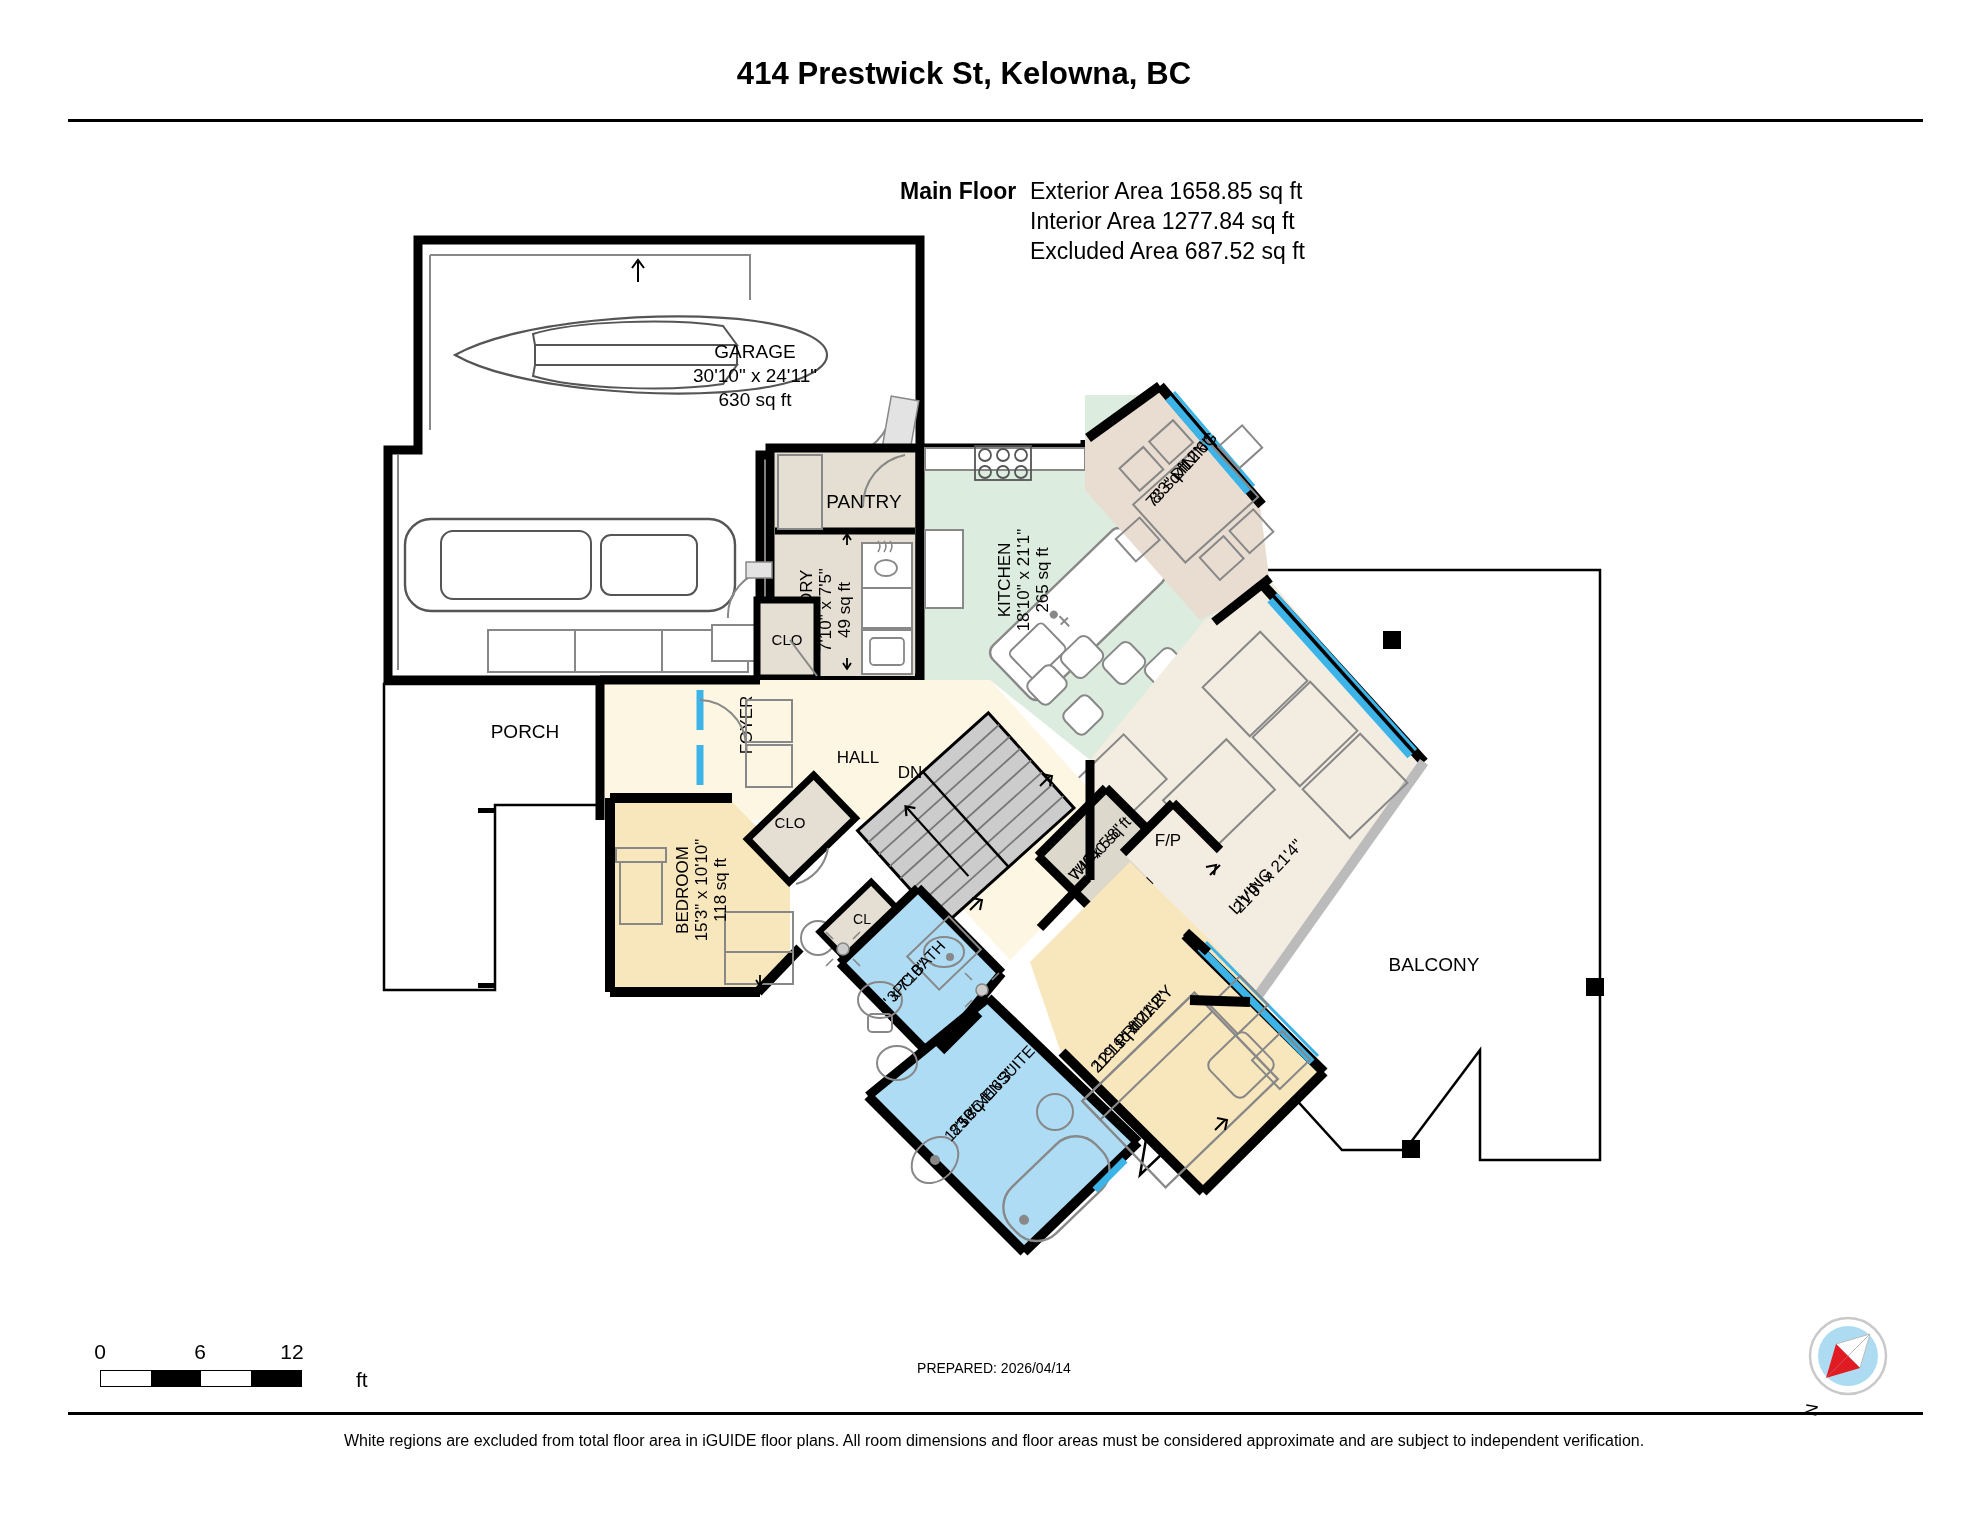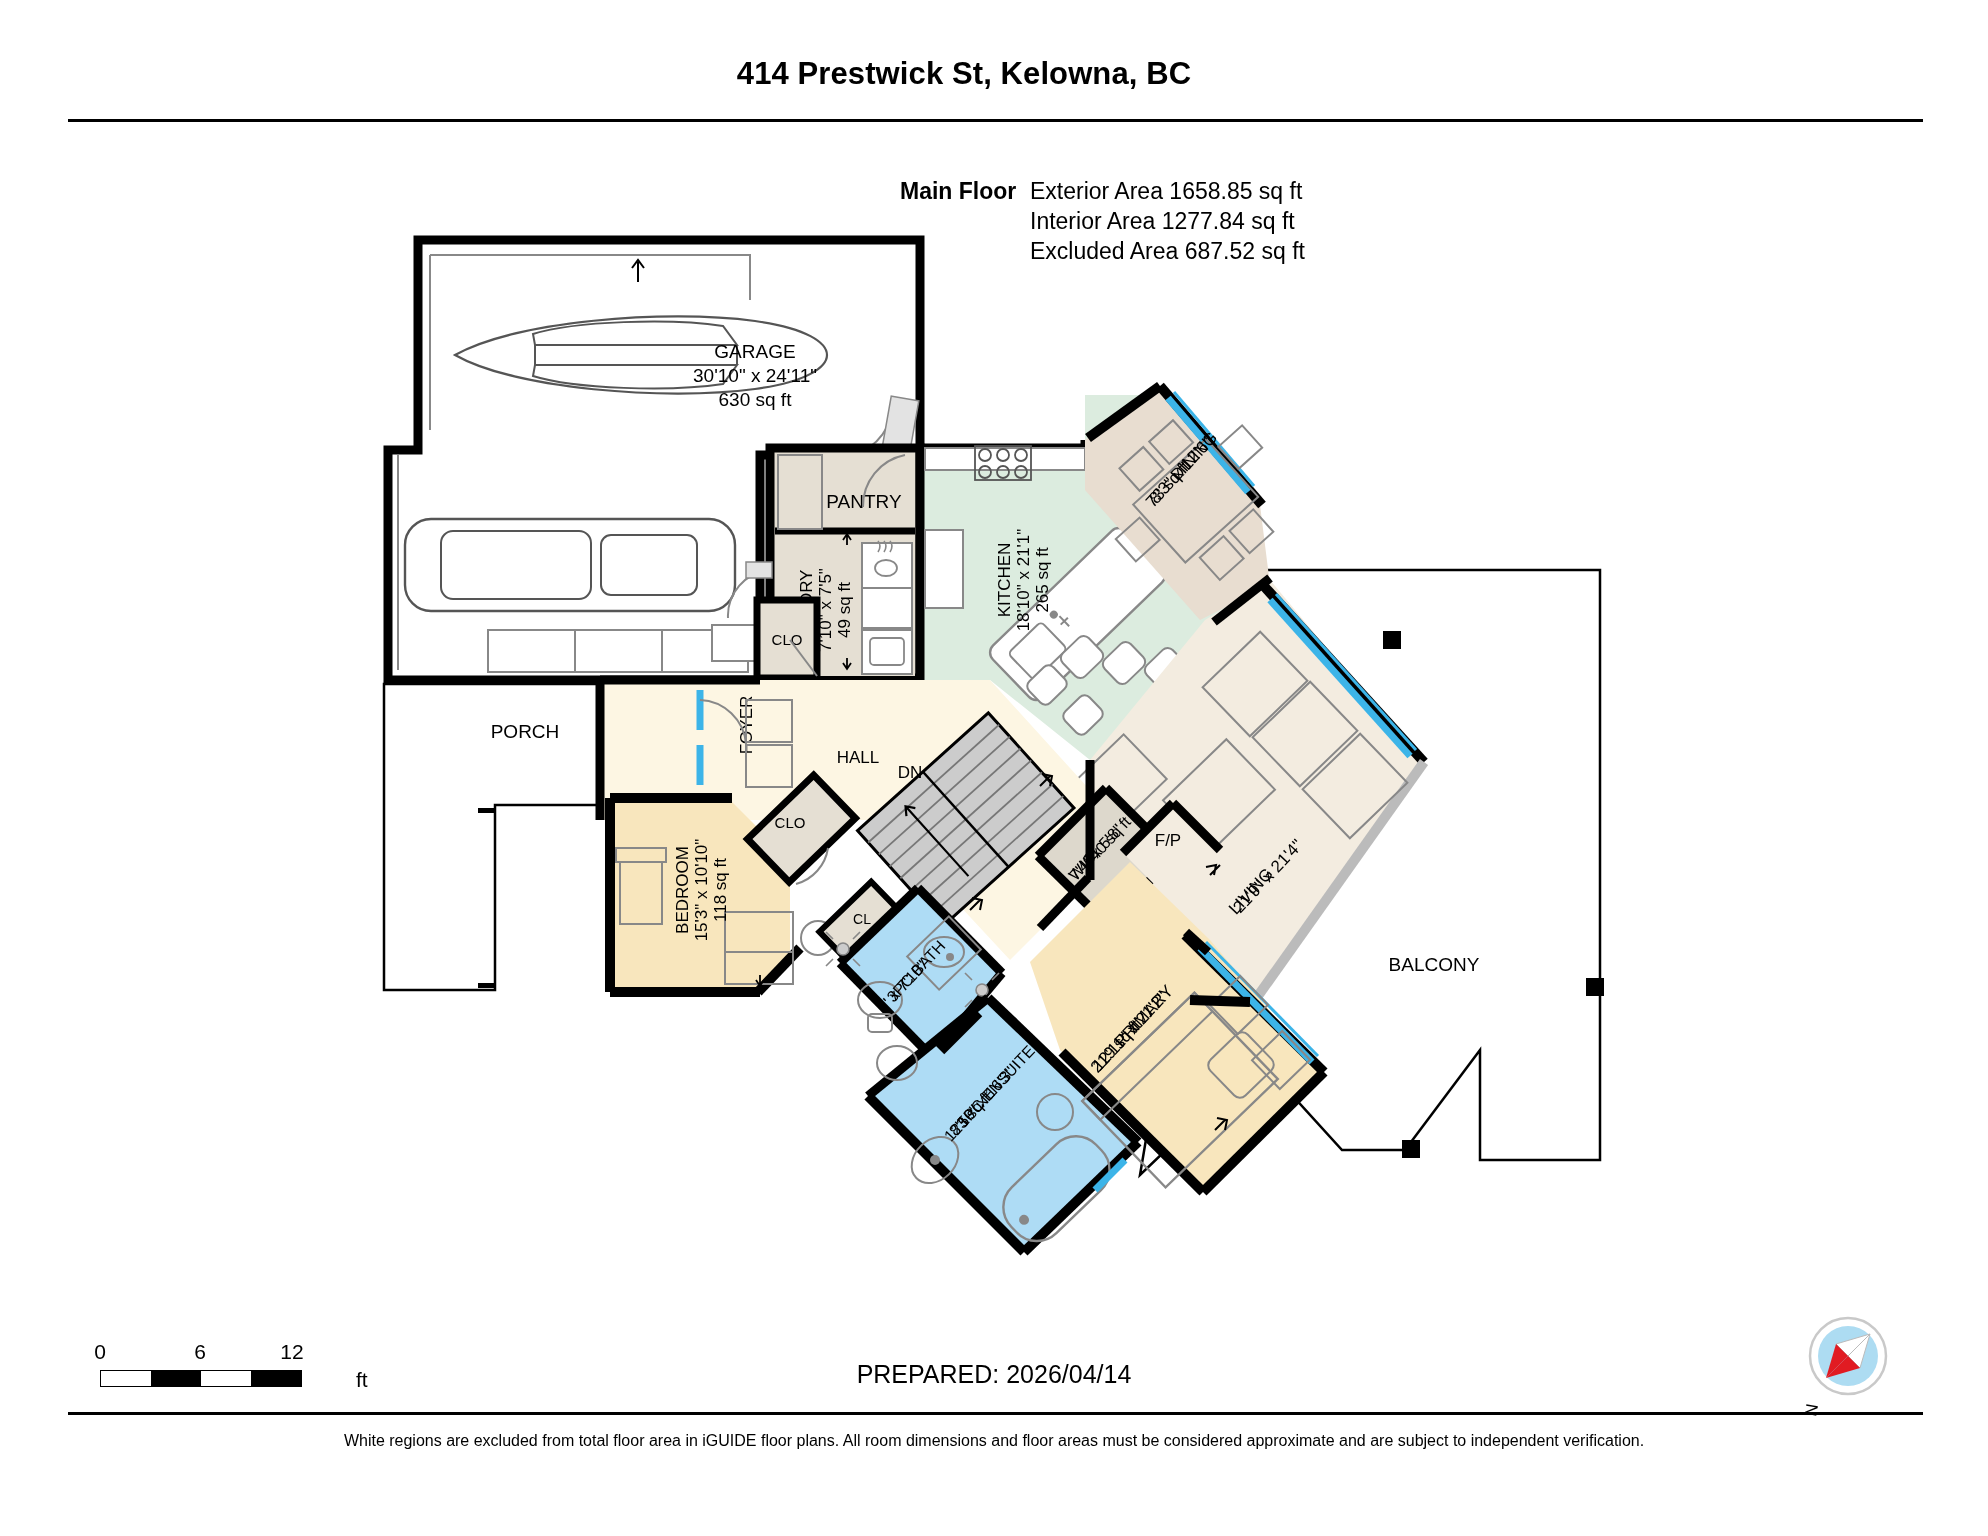--- a/index.html
+++ b/index.html
@@ -103,21 +103,21 @@
     font-size: 21px;
     margin-left: 48px;
   }
 
   #prepared {
     position: absolute;
     top: 1360px;
     left: 0;
     width: 1988px;
     text-align: center;
-    font-size: 25px;
+    font-size: 14px;
   }
 
   #compass {
     position: absolute;
     left: 1800px;
     top: 1310px;
     width: 96px;
     height: 110px;
   }
   #compass .n-label {

